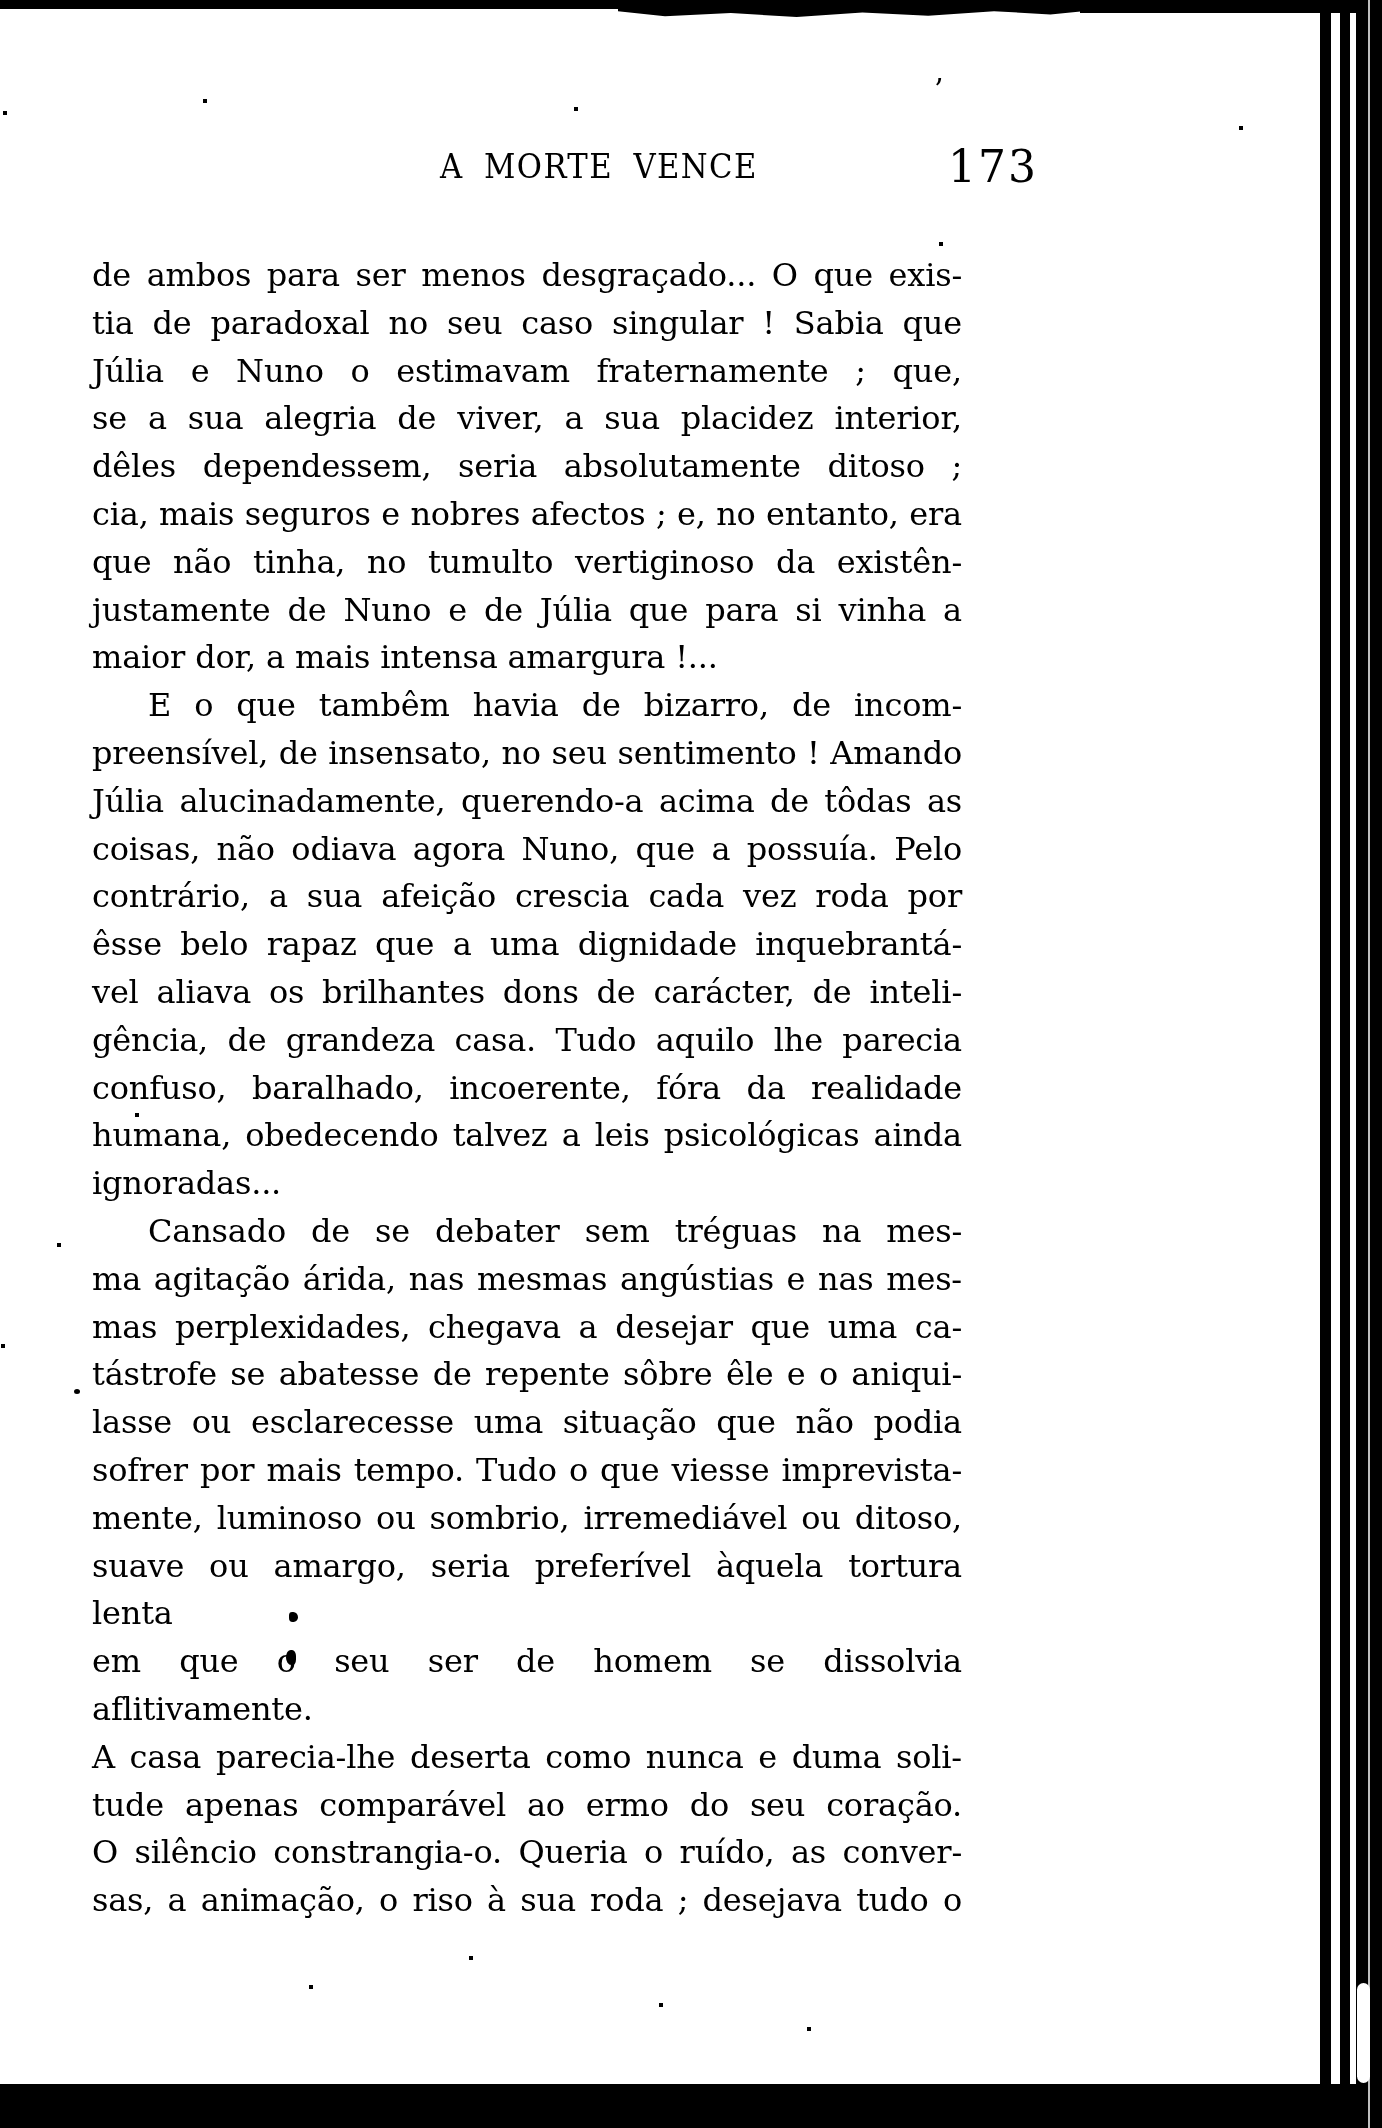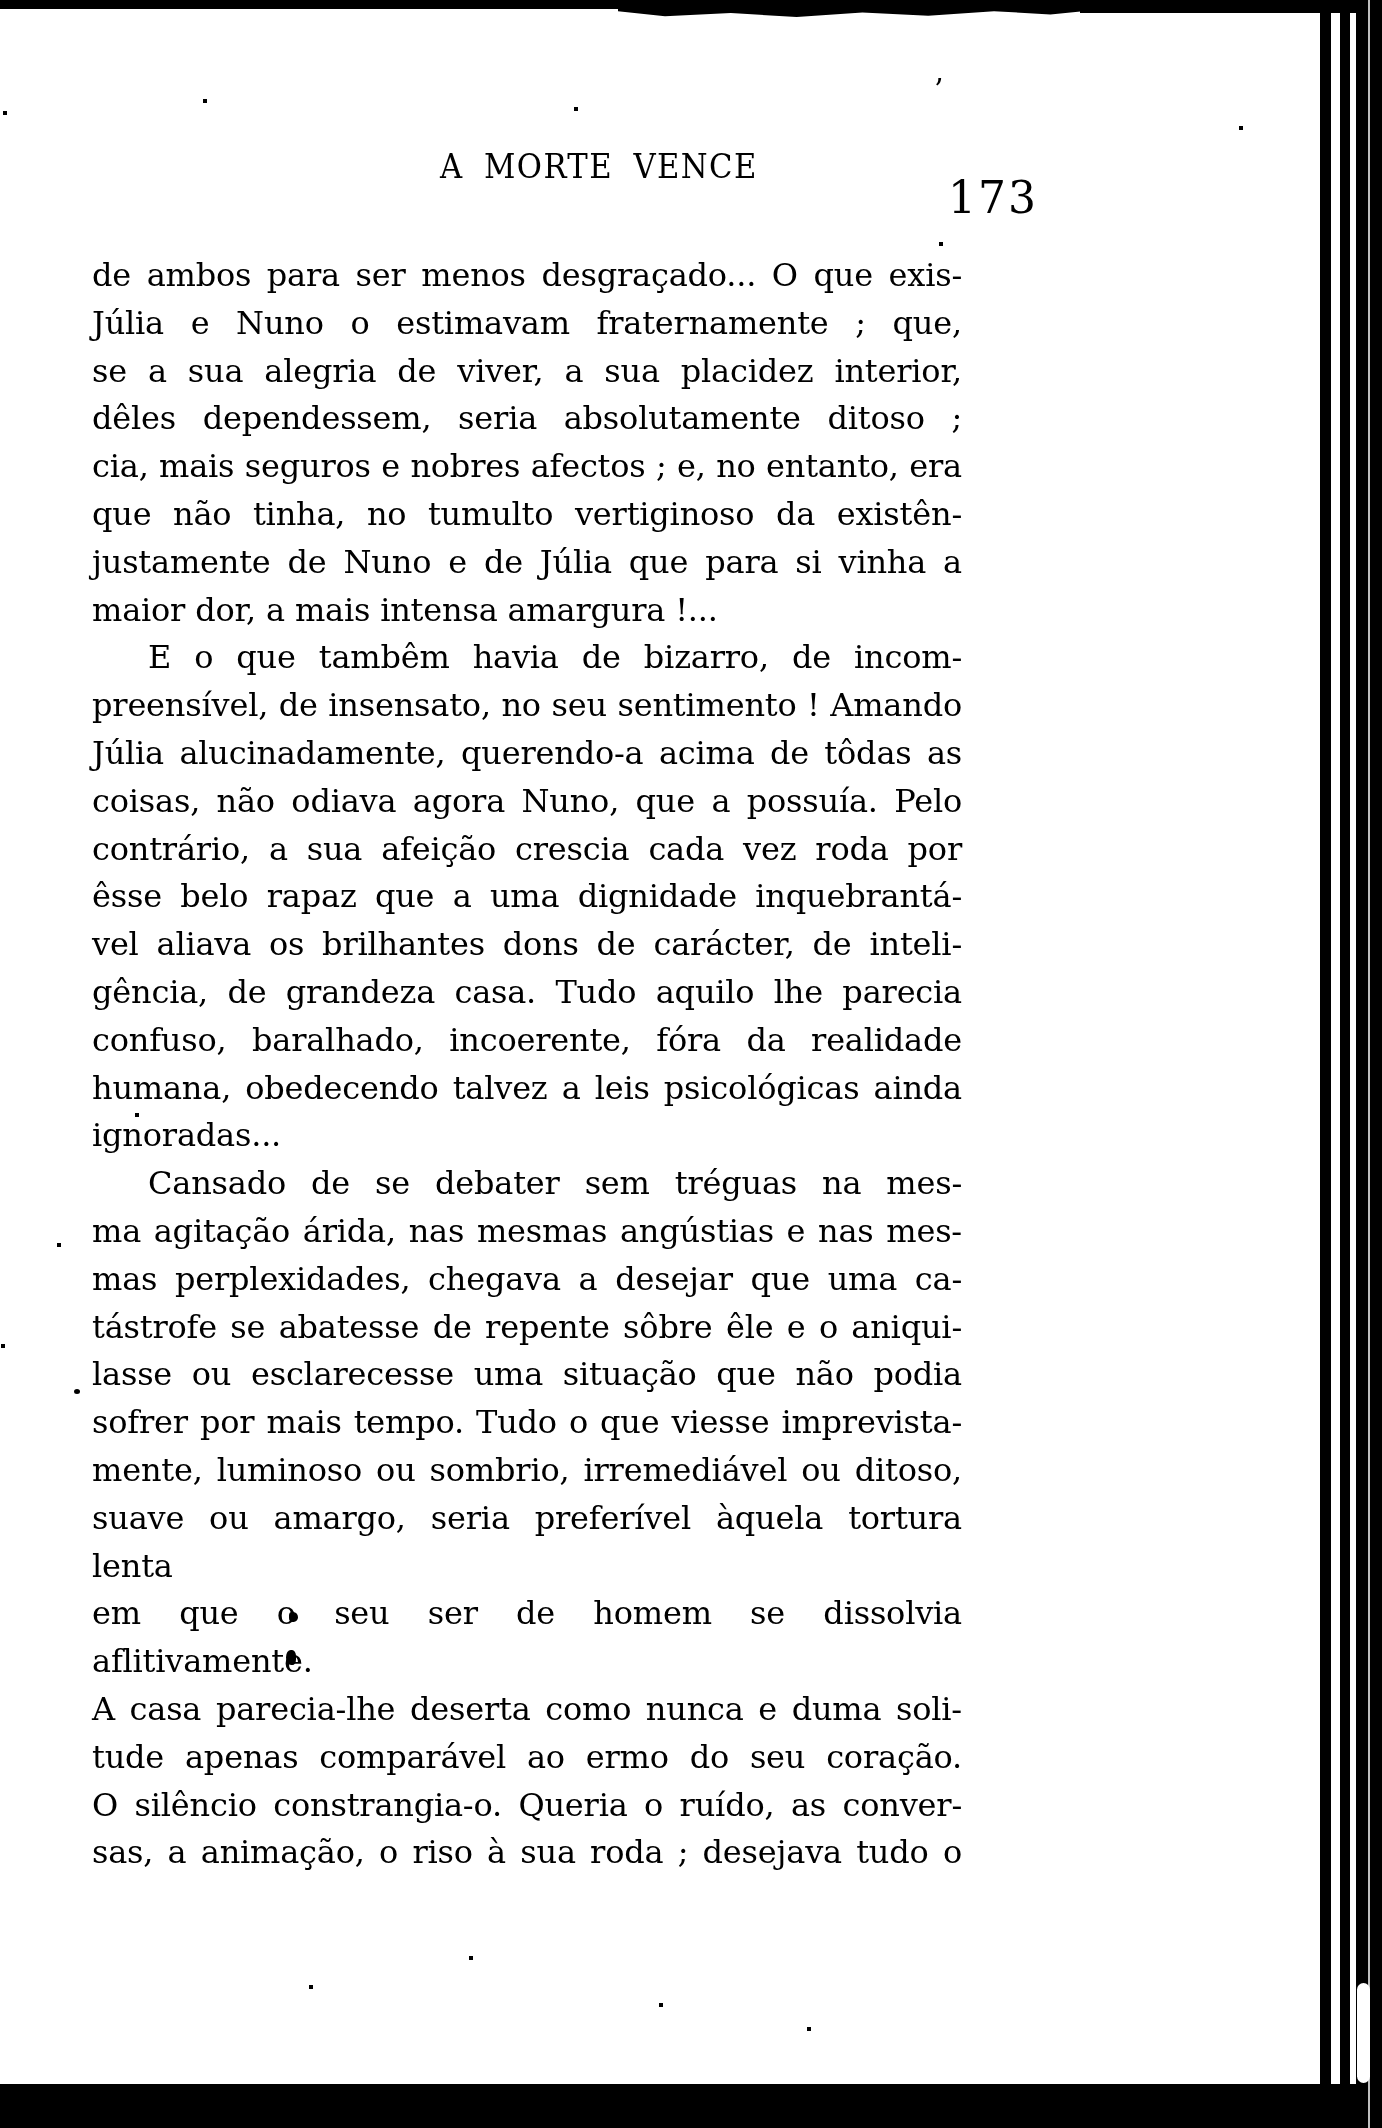--- a/index.html
+++ b/index.html
@@ -9,21 +9,21 @@
     font-family:"DejaVu Serif", serif;
   }
   
   .running-head {
     position:absolute; top:147px; left:440px;
     font-size:33px; letter-spacing:1.5px; word-spacing:10px;
     white-space:nowrap; transform:scaleX(.93); transform-origin:left top;
   }
   .page-number {
     position:absolute; top:141px; left:948px;
-    font-size:44px; letter-spacing:2px;margin-top:31px;
+    font-size:44px; letter-spacing:2px;
   }
   
   .text-block {
     position:absolute; left:92px; top:252px; width:870px;
     font-size:32px; line-height:47.8px; letter-spacing:-0.2px;
   }
   .line { text-align:justify; text-align-last:justify; }
   .line.ragged { text-align-last:left; }
   .line.indent { text-indent:56px; }
   
@@ -69,20 +69,21 @@
   <div class="gutter-bar bar-c"></div>
   <div class="bar-blob"></div>
   <div class="specks"></div>
 
   <div class="running-head">A MORTE VENCE</div>
   <div class="page-number">173</div>
   <div class="stray-mark">’</div>
 
   <div class="text-block">
       <div class="line">de ambos para ser menos desgraçado... O que exis-</div>
+      <div class="line">tia de paradoxal no seu caso singular ! Sabia que</div>
       <div class="line">Júlia e Nuno o estimavam fraternamente ; que,</div>
       <div class="line">se a sua alegria de viver, a sua placidez interior,</div>
       <div class="line">dêles dependessem, seria absolutamente ditoso ;</div>
       <div class="line">cia, mais seguros e nobres afectos ; e, no entanto, era</div>
       <div class="line">que não tinha, no tumulto vertiginoso da existên-</div>
       <div class="line">justamente de Nuno e de Júlia que para si vinha a</div>
       <div class="line ragged">maior dor, a mais intensa amargura !...</div>
       <div class="line indent">E o que tambêm havia de bizarro, de incom-</div>
       <div class="line">preensível, de insensato, no seu sentimento ! Amando</div>
       <div class="line">Júlia alucinadamente, querendo-a acima de tôdas as</div>

